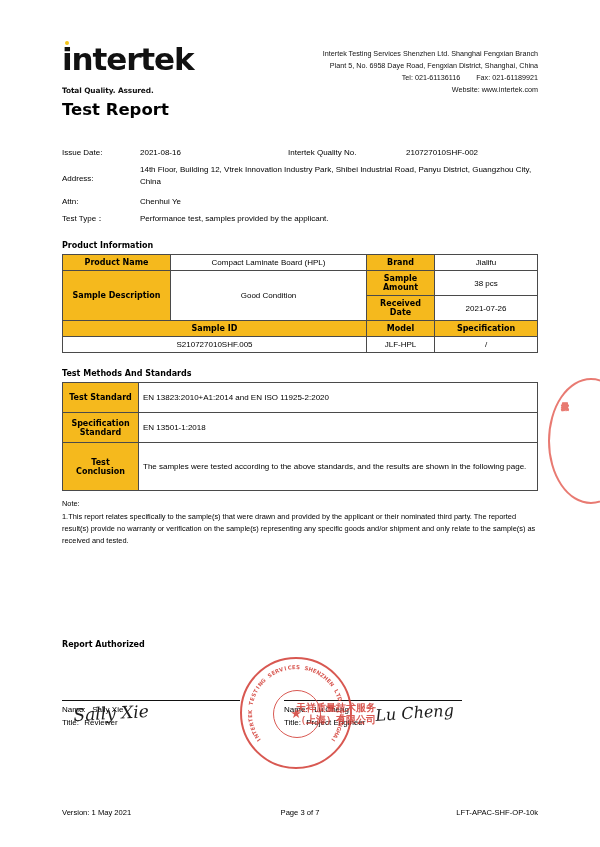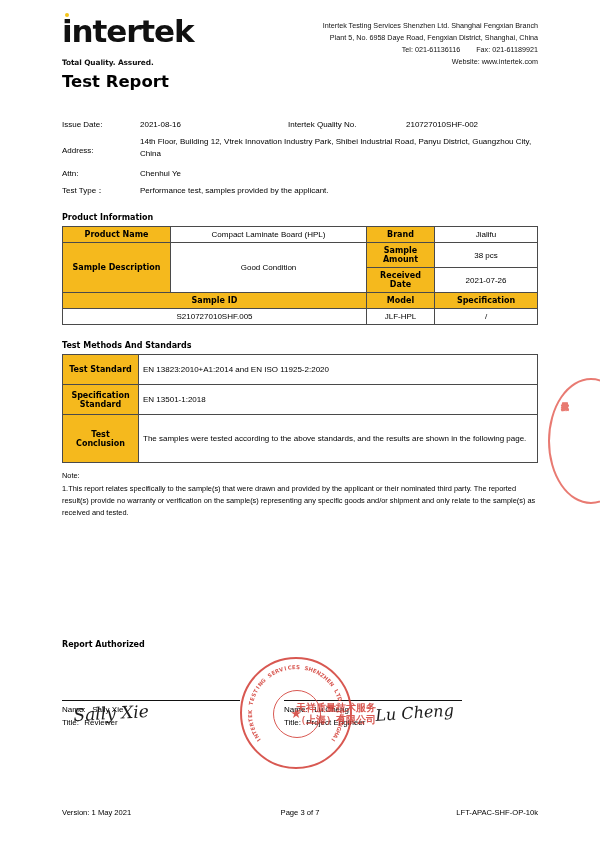--- a/index.html
+++ b/index.html
@@ -7,21 +7,21 @@
     margin: 0; padding: 0;
     width: 600px; height: 847px;
     background: #ffffff;
     font-family: "Liberation Sans", sans-serif;
     color: #000;
     overflow: hidden;
   }
   .page { position: relative; width: 600px; height: 847px; padding: 0 62px; }
 
   
-  .header { display: flex; justify-content: space-between; align-items: flex-start; padding-top: 16px; }
+  .header { display: flex; justify-content: space-between; align-items: flex-start; padding-top: 44px; }
   .logo-block { width: 180px; }
   .logo-word {
     position: relative; display: inline-block;
     font-family: "DejaVu Sans", sans-serif;
     font-weight: bold; font-size: 31px; letter-spacing: -1.1px;
     line-height: 1; color: #111;
   }
   .logo-dot {
     position: absolute; left: 3px; top: -3px;
     width: 4px; height: 4px; border-radius: 50%;

